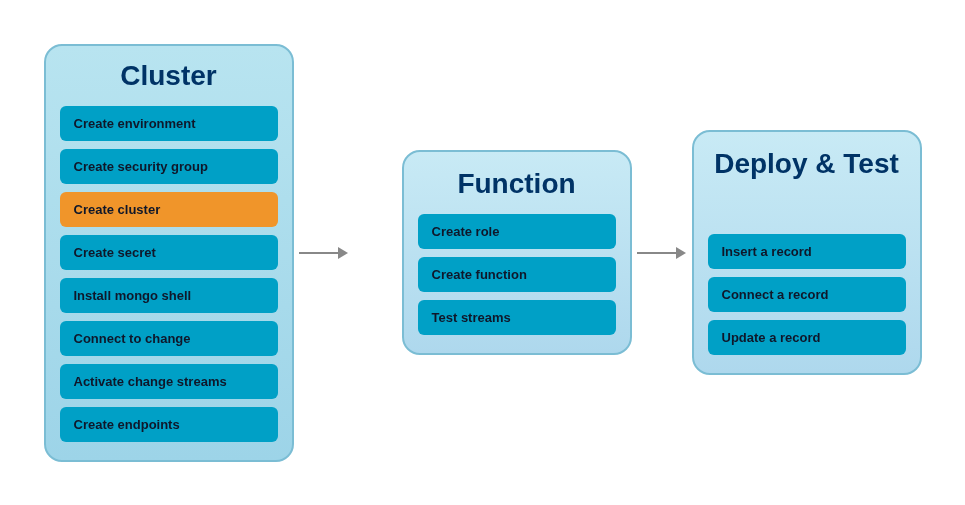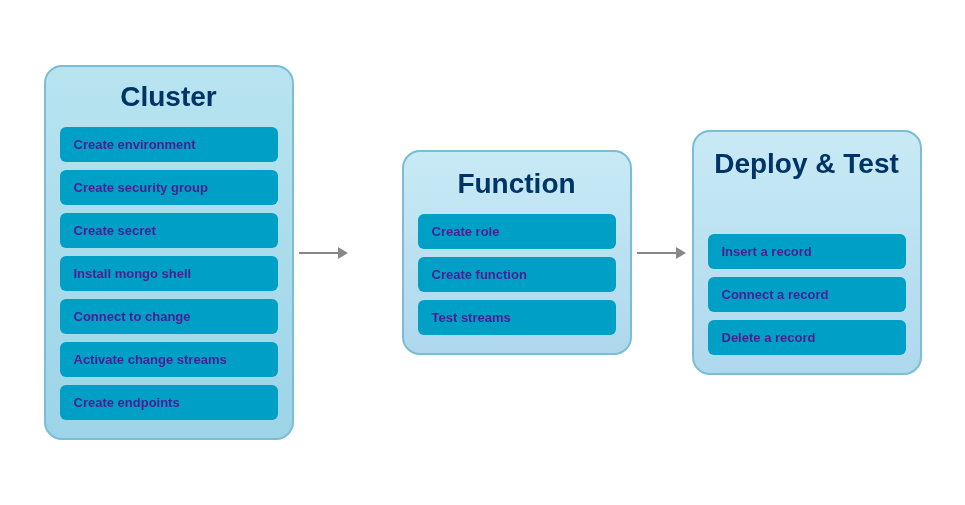--- a/index.html
+++ b/index.html
@@ -54,21 +54,21 @@
       text-align: center;
     }
     .panel-items {
       display: flex;
       flex-direction: column;
       gap: 8px;
       width: 100%;
     }
     .panel-btn {
       background-color: #00a0c6;
-      color: #4c1d95;
+      color: #0f172a;
       border: none;
       border-radius: 6px;
       padding: 10px 14px;
       font-size: 13px;
       font-weight: bold;
       text-align: left;
       cursor: pointer;
       width: 100%;
     }
     .panel-btn-active {
@@ -105,20 +105,21 @@
 <body>
 
 <div class="diagram-container">
 
   <div class="panel panel-cluster">
     <div class="panel-title">Cluster</div>
     <div class="panel-items">
 
     <button class="panel-btn">Create environment</button>
         <button class="panel-btn">Create security group</button>
+        <button class="panel-btn panel-btn-active">Create cluster</button>
         <button class="panel-btn">Create secret</button>
         <button class="panel-btn">Install mongo shell</button>
         <button class="panel-btn">Connect to change</button>
         <button class="panel-btn">Activate change streams</button>
         <button class="panel-btn">Create endpoints</button>
       </div>
   </div>
 
   <div class="arrow-container">
     <div class="arrow">
@@ -141,17 +142,17 @@
       <div class="arrow-line"></div>
       <div class="arrow-head"></div>
     </div>
   </div>
 
   <div class="panel panel-deploy">
     <div class="panel-title">Deploy &amp; Test</div>
     <div class="panel-items">
     <button class="panel-btn">Insert a record</button>
         <button class="panel-btn">Connect a record</button>
-        <button class="panel-btn">Delete a record</button>
+        <button class="panel-btn">Update a record</button>
       </div>
   </div>
 
 </div>
 
 </body></html>

